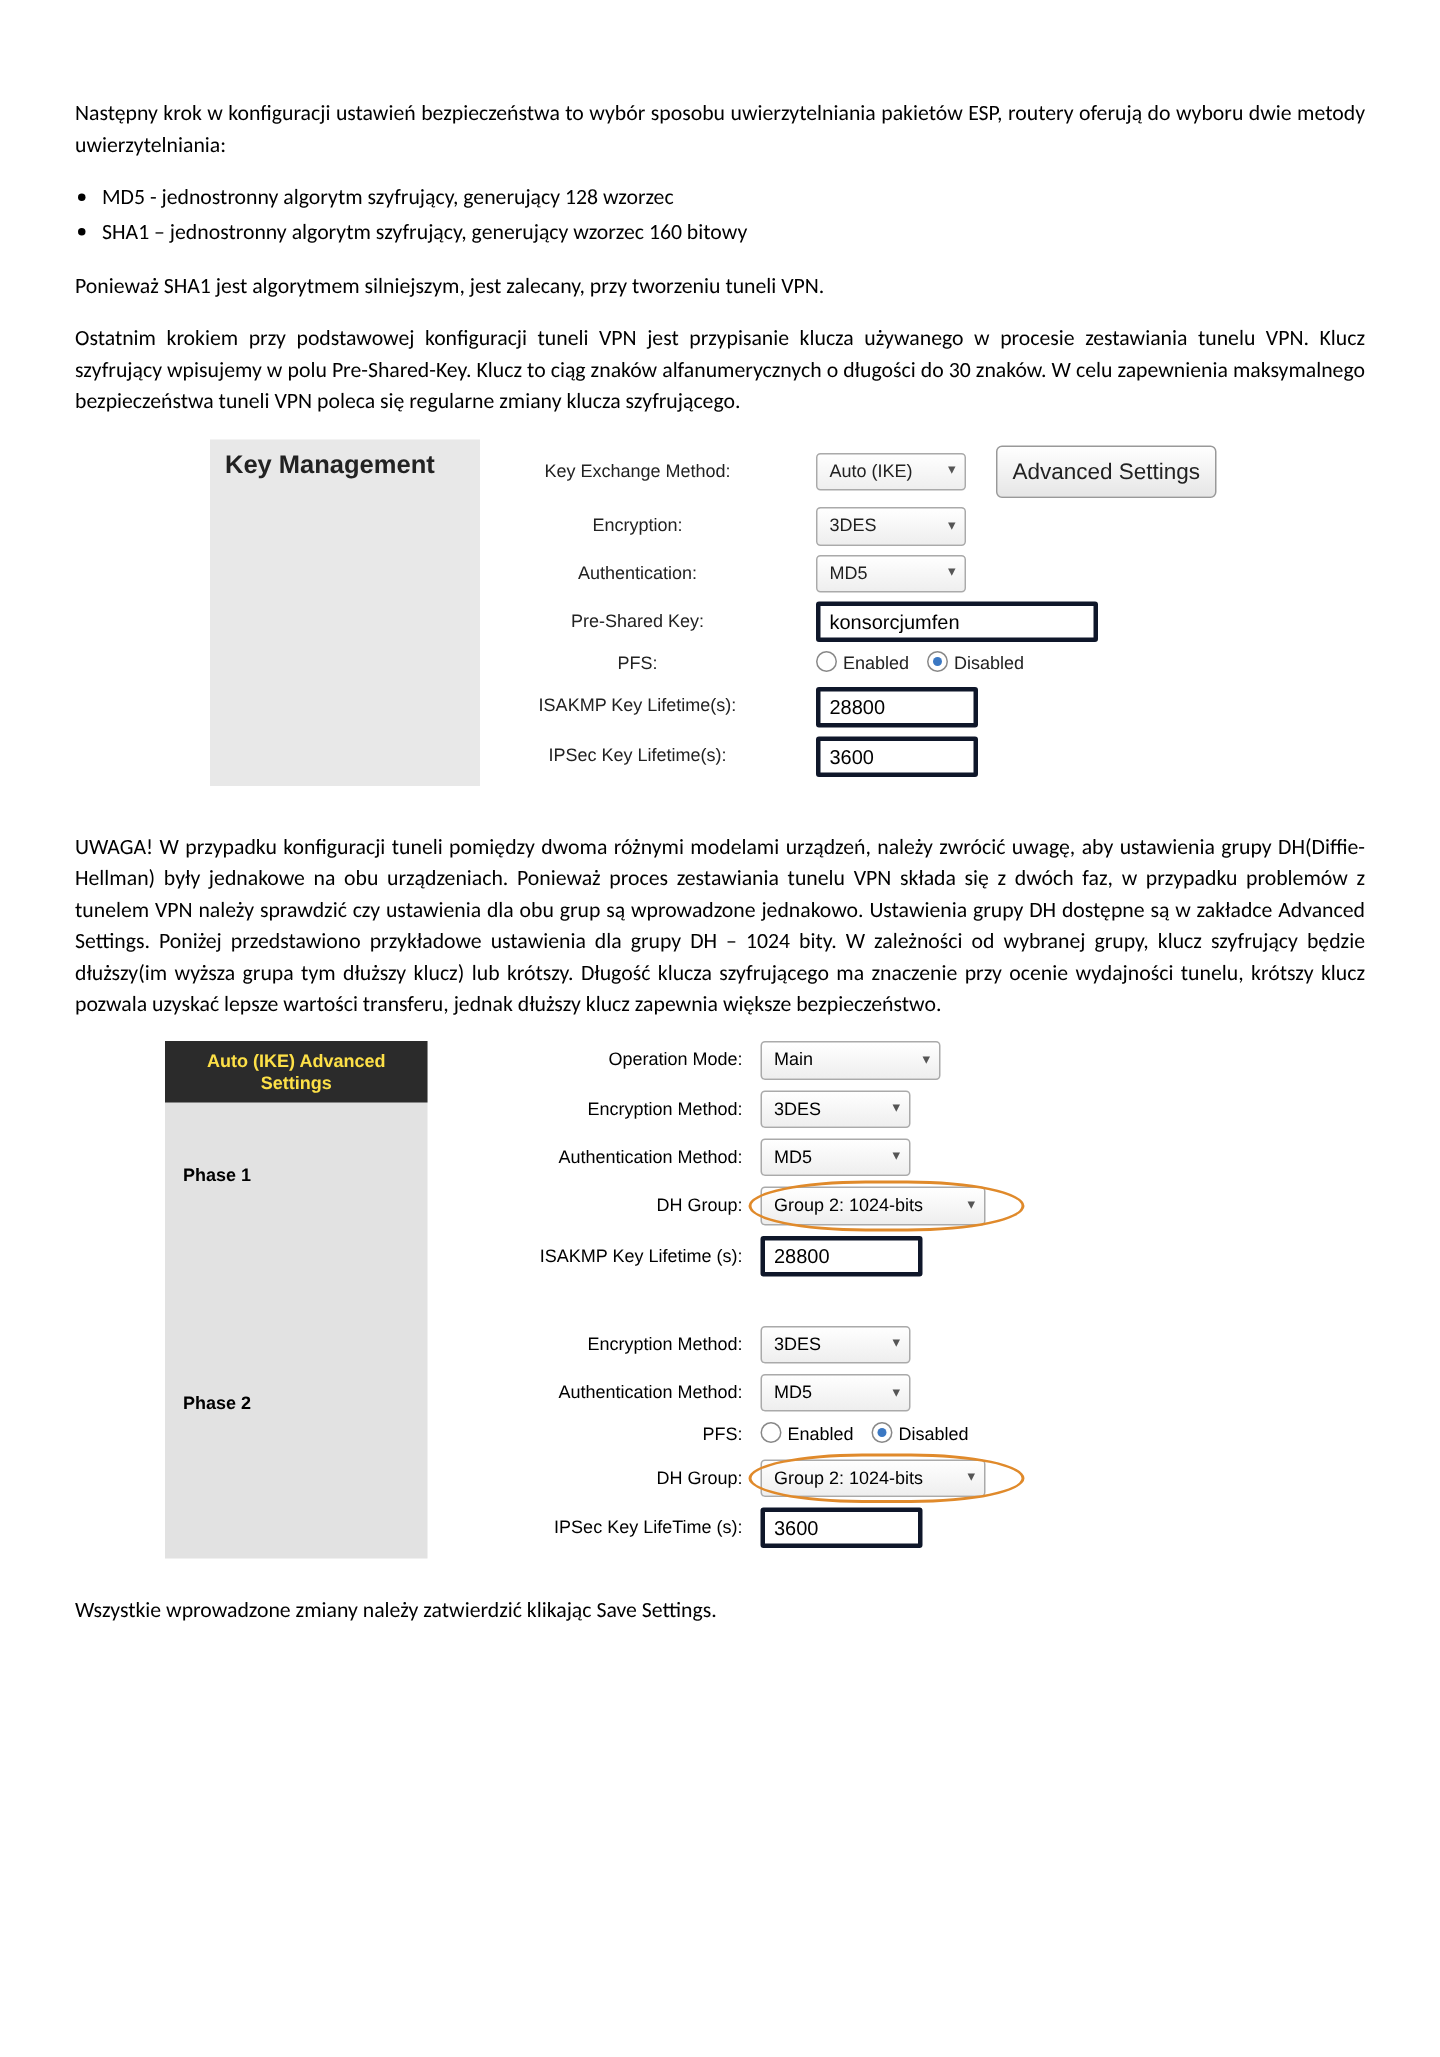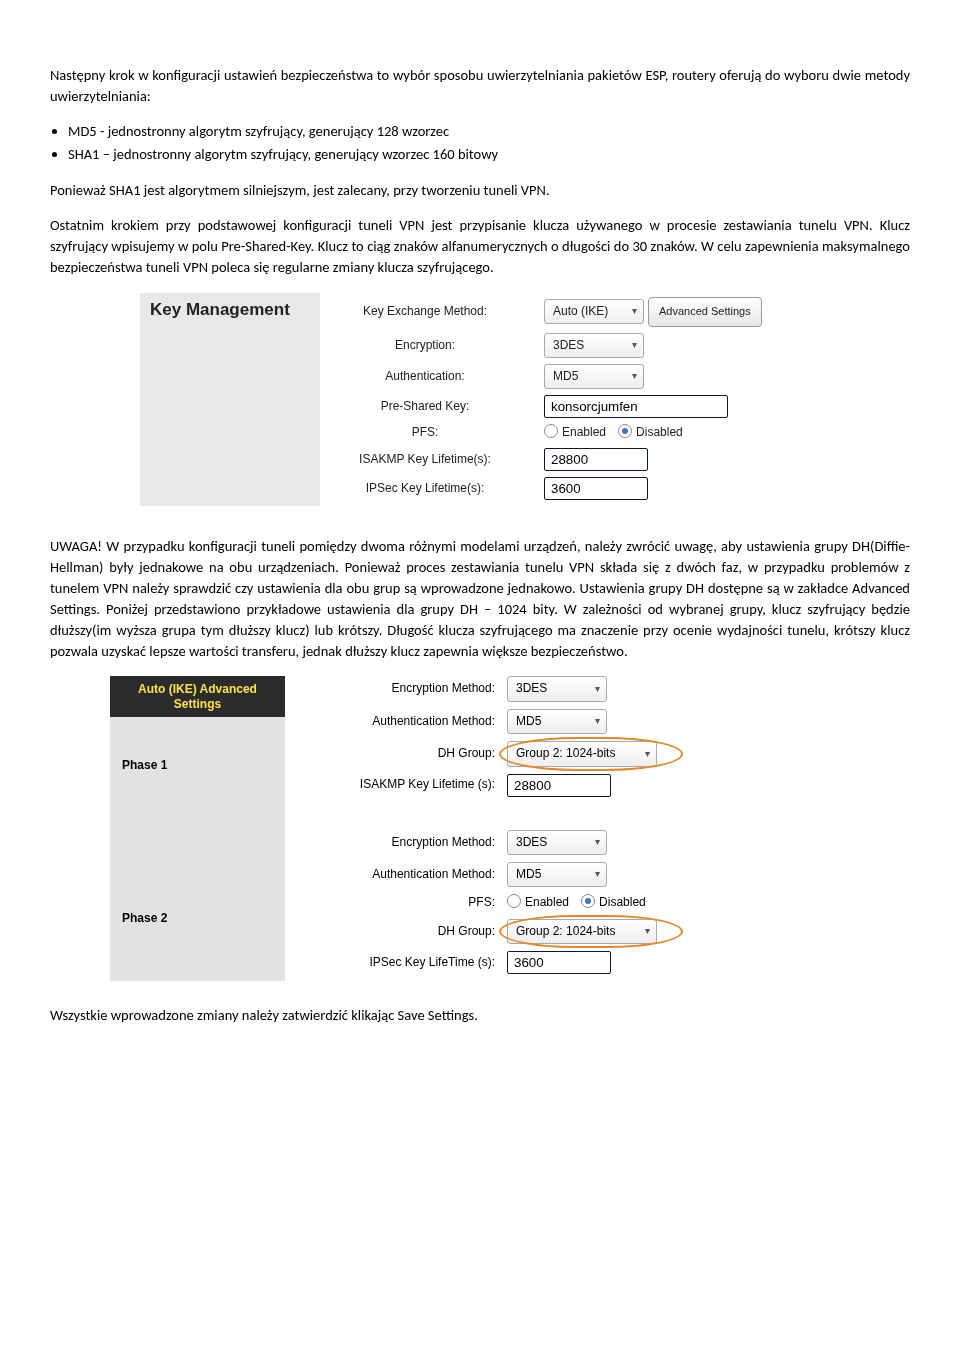--- a/index.html
+++ b/index.html
@@ -4,22 +4,22 @@
 <style>
 body{font-family:Calibri,Arial,sans-serif;font-size:14.5px;color:#000;margin:0;padding:50px 50px 40px;line-height:1.45;text-align:justify}
 ul{margin:6px 0 10px 18px;padding:0}
 li{margin-bottom:2px;text-align:left}
 .panel{margin:14px auto 30px;width:680px;font-family:Arial,sans-serif;font-size:12px;color:#222}
 .panel .row{display:flex;align-items:center;margin-bottom:6px}
 .panel .side{width:160px;background:#e8e8e8;padding:5px 10px;font-weight:bold;font-size:17px}
 .panel .lbl{width:210px;text-align:center;padding-right:14px}
 .sel{border:1px solid #aaa;border-radius:3px;padding:3px 20px 3px 8px;background:linear-gradient(#fff,#eee);display:inline-flex;align-items:center;min-width:70px;position:relative}
 .sel::after{content:"▾";position:absolute;right:6px;font-size:10px;color:#555}
-.inp{border:1px solid #0f172a;border-radius:2px;padding:3px 6px;width:170px;background:#fff}
-.btn{border:1px solid #999;border-radius:4px;padding:6px 10px;background:linear-gradient(#fff,#e6e6e6);margin-left:4px;font-size:11px}
+.inp{border:3px solid #0f172a;border-radius:2px;padding:3px 6px;width:170px;background:#fff}
+.btn{border:1px solid #999;border-radius:4px;padding:6px 10px;background:linear-gradient(#fff,#e6e6e6);margin-left:20px;font-size:15px}
 .radio{display:inline-flex;align-items:flex-start;margin-right:12px}
 .rcirc{width:12px;height:12px;border:1px solid #888;border-radius:50%;margin-right:4px;display:inline-flex;align-items:center;justify-content:center;background:#fff}
 .rdot{width:6px;height:6px;border-radius:50%;background:#3b78c3}
 .panel2{margin:14px auto 24px;width:740px;font-family:Arial,sans-serif;font-size:12px;display:flex}
 .p2side{width:175px;background:#e2e2e2}
 .p2side .hd{background:#2b2b2b;color:#fde047;font-weight:bold;padding:6px 10px;font-size:12px;text-align:center;line-height:1.2}
 .p2side .ph{font-weight:bold;padding:10px 12px}
 .p2main{flex:1;padding:0 10px}
 .p2title{font-weight:bold;text-align:center;padding:10px 0 12px;font-size:13px}
 .p2row{display:flex;align-items:center;margin-bottom:7px}
@@ -90,20 +90,24 @@
 <div class="panel2">
 <div class="p2side">
 <div class="hd">Auto (IKE) Advanced Settings</div>
 <div style="height:30px"></div>
 <div class="ph">Phase 1</div>
 <div style="height:115px"></div>
 <div class="ph">Phase 2</div>
 </div>
 <div class="p2main">
 <div class="p2row">
+        <div class="p2lbl">Operation Mode:</div>
+        <div class="sel" style="min-width:90px">Main</div>
+      </div>
+<div class="p2row">
         <div class="p2lbl">Encryption Method:</div>
         <div class="sel">3DES</div>
       </div>
 <div class="p2row">
         <div class="p2lbl">Authentication Method:</div>
         <div class="sel">MD5</div>
       </div>
 <div class="p2row">
         <div class="p2lbl">DH Group:</div>
         <span class="oval"><div class="sel" style="min-width:120px">Group 2: 1024-bits</div></span>

